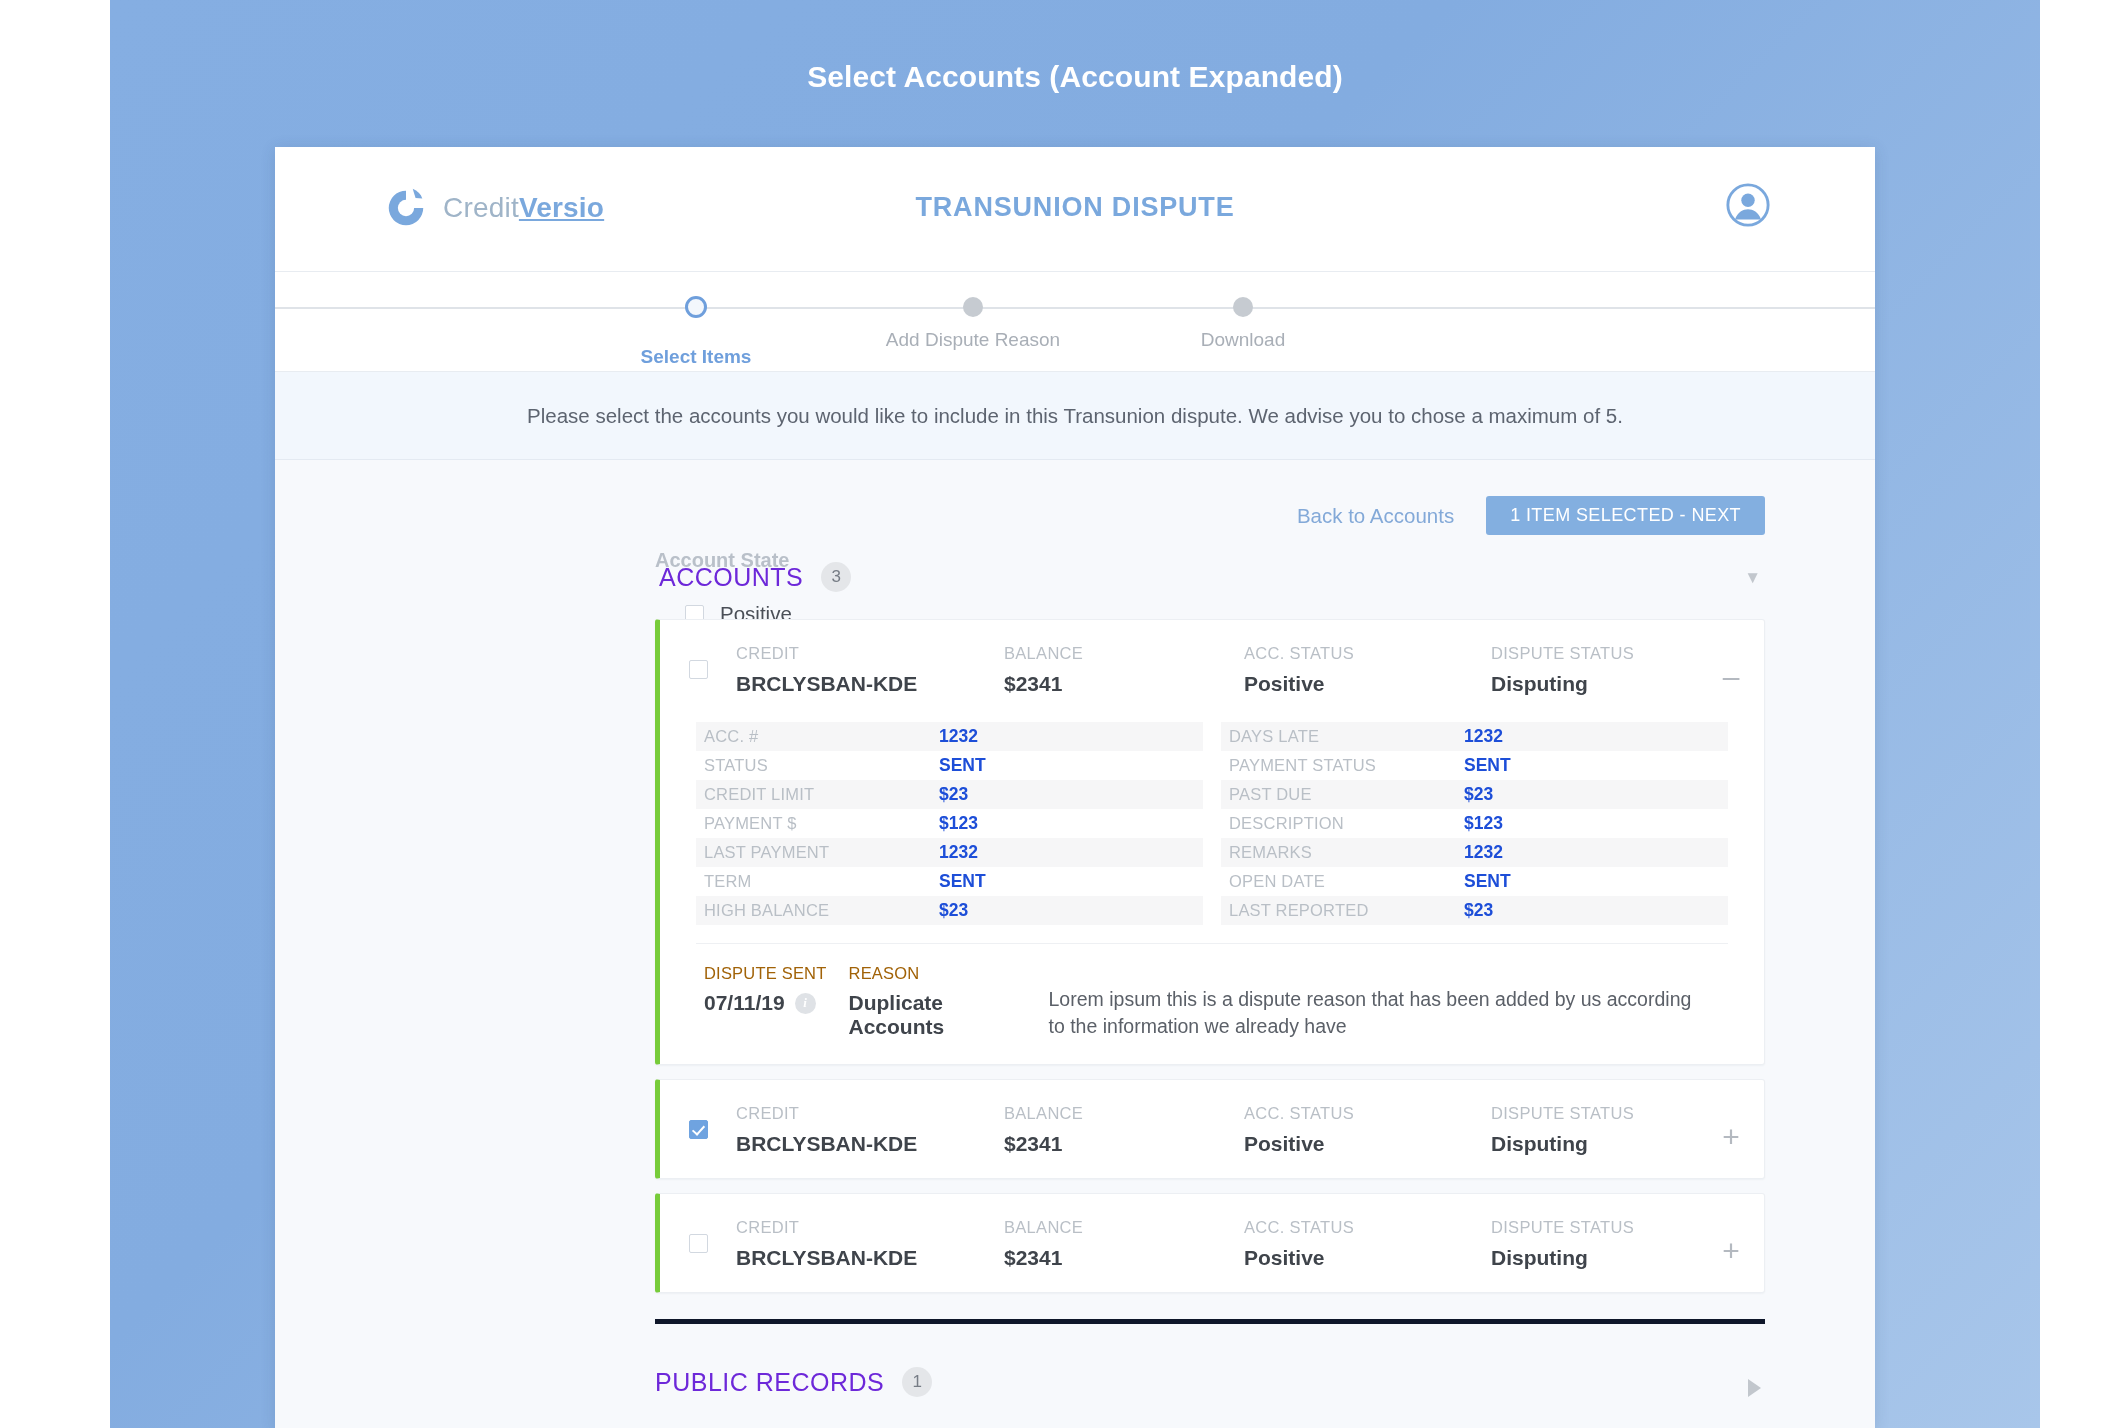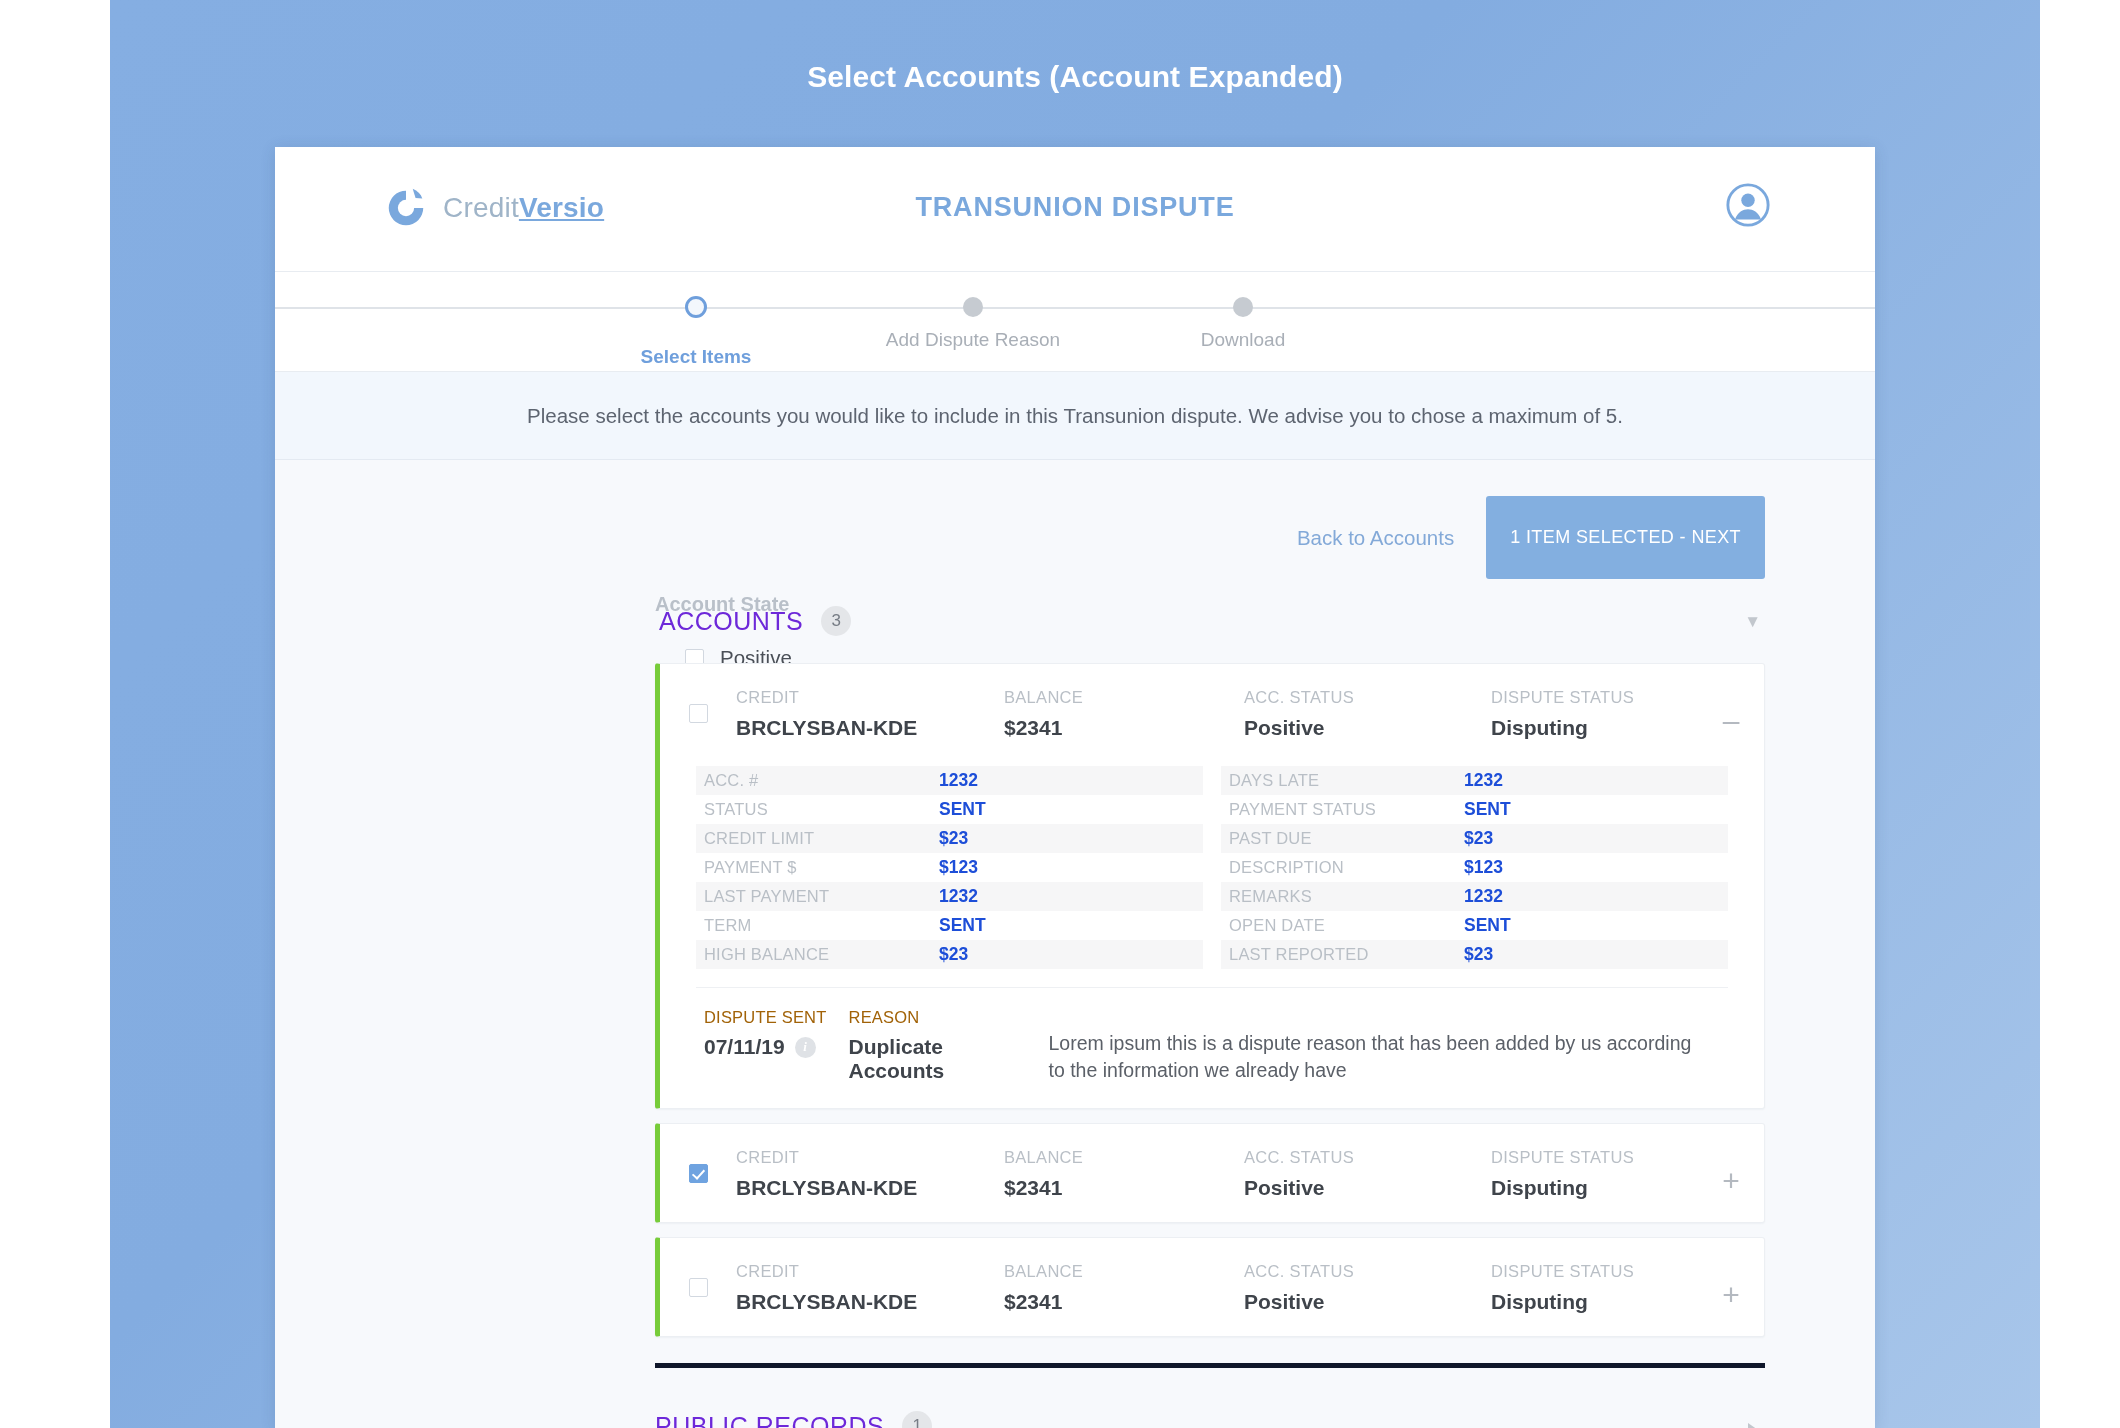--- a/index.html
+++ b/index.html
@@ -126,21 +126,21 @@
     gap: 32px;
     padding: 36px 110px 0 0;
   }
   .link-back {
     color: #83a9d8; font-size: 20.5px; cursor: pointer;
   }
   .btn-next {
     background: #83afe0; color: #ffffff;
     border: none; border-radius: 3px;
     font-size: 18px; letter-spacing: .4px;
-    padding: 31px 24px;
+    padding: 9px 24px;
     cursor: pointer;
     font-family: "Liberation Sans", sans-serif;
   }
 
   .columns { display: flex; padding: 14px 0 0 0; }
 
   
   .sidebar { width: 300px; padding-left: 380px; }
   .filter-title {
     color: #b9c0c9; font-size: 20px; font-weight: bold;

